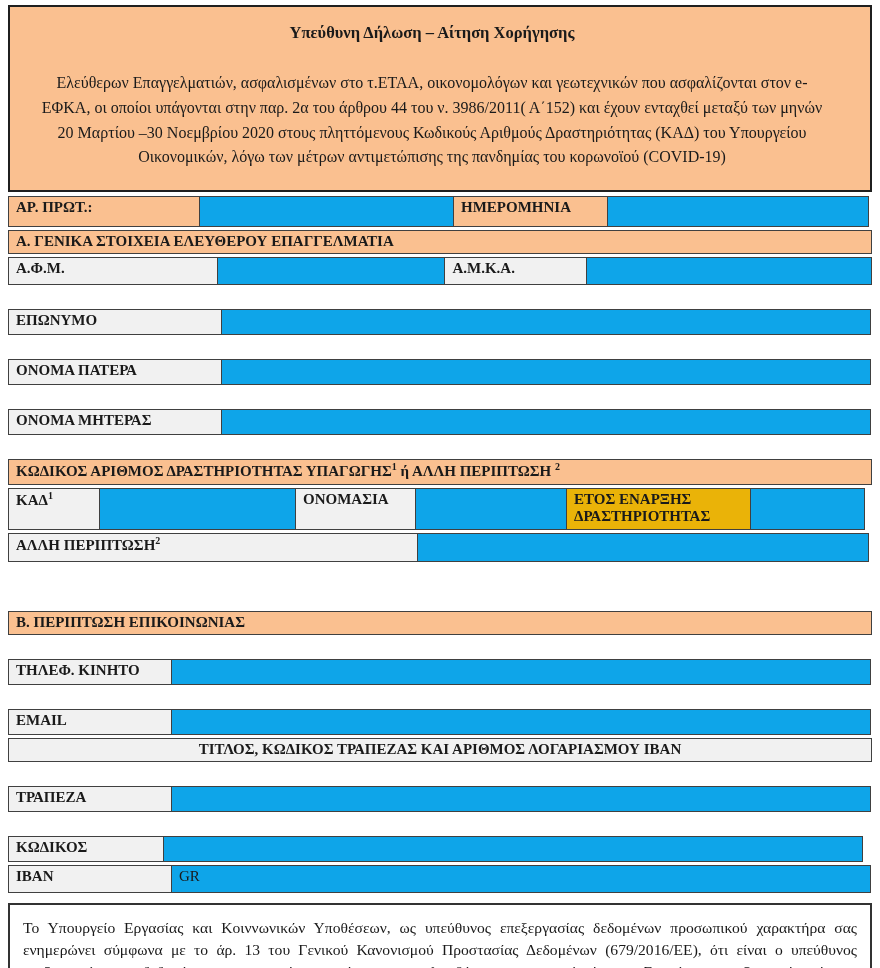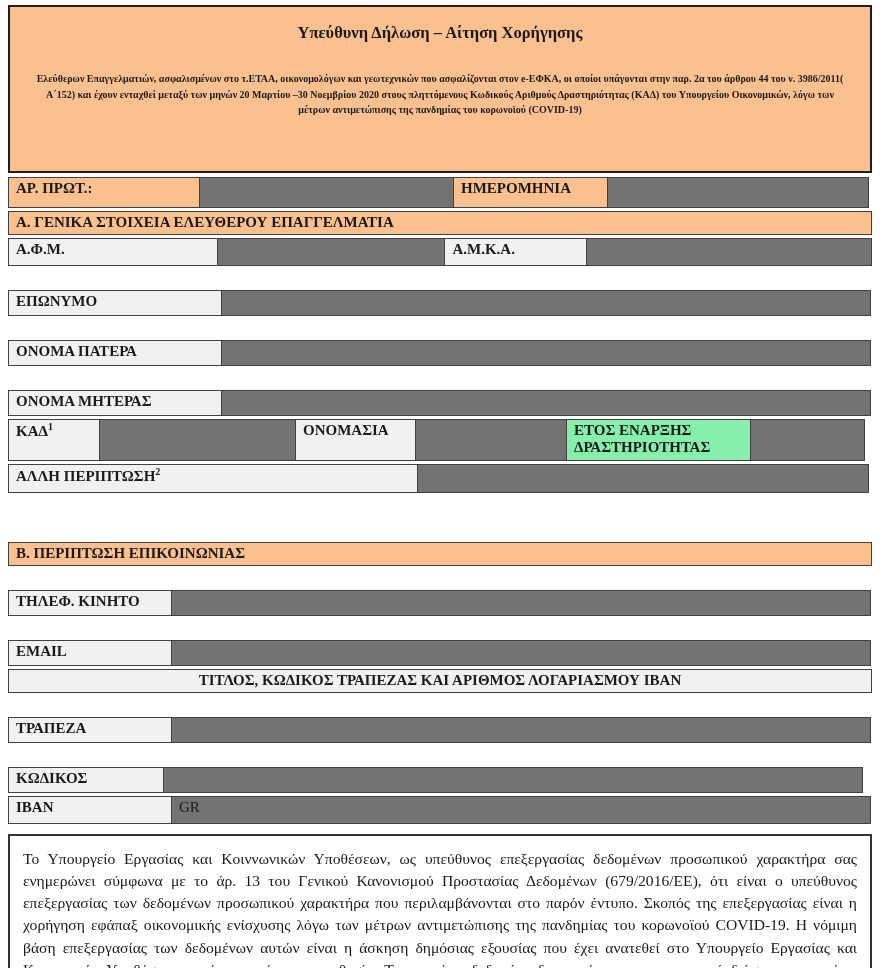--- a/index.html
+++ b/index.html
@@ -12,52 +12,52 @@
   }
   .page {
     width: 864px;
     margin: 5px 8px 0 8px;
   }
   
   .header-box {
     background: #FAC090;
     border: 2px solid #1f1f1f;
     text-align: center;
-    padding: 10px 26px 20px 26px;
+    padding: 10px 42px 20px 26px;
     box-sizing: border-box;
     min-height: 168px;
   }
   .header-title {
     font-weight: bold;
     font-size: 16.5px;
     margin: 6px 0 0 0;
   }
   .header-subtitle {
-    font-weight: bold;
-    font-size: 10px;
+    font-weight: normal;
+    font-size: 16px;
     line-height: 1.55;
     margin-top: 28px;
   }
   
   .tbl { margin-top: 4px; }
   .row { display: flex; margin-bottom: 3px; }
   .cell {
     border: 1px solid #404040;
     box-sizing: border-box;
     padding: 2px 7px;
     font-size: 15px;
     display: flex;
     align-items: flex-start;
     background: #ffffff;
   }
   .cell + .cell { margin-left: -1px; }
   .lbl  { background: #f1f1f1; font-weight: bold; }
-  .lbl2 { background: #86efac; font-weight: bold; }
+  .lbl2 { background: #eab308; font-weight: bold; }
   .orange { background: #FAC090; font-weight: bold; }
-  .input { background: #737373; cursor: text; text-align: center; }
+  .input { background: #0ea5e9; cursor: text; text-align: center; }
   .center { justify-content: center; text-align: center; }
   .full { width: 100%; }
   sup { font-size: 10px; line-height: 1; }
   
   .h31 { min-height: 31px; }
   .h24 { min-height: 24px; }
   .h28 { min-height: 28px; }
   .h26 { min-height: 26px; margin-top: 12px; }
   .h42 { min-height: 42px; }
   .h29 { min-height: 29px; }
@@ -113,20 +113,25 @@
     <div class="row h26">
       <div class="cell lbl h26" style="width:214px">ΟΝΟΜΑ ΠΑΤΕΡΑ</div>
       <div class="cell input h26" style="width:650px"></div>
     </div>
 
     <div class="row h26">
       <div class="cell lbl h26" style="width:214px">ΟΝΟΜΑ ΜΗΤΕΡΑΣ</div>
       <div class="cell input h26" style="width:650px"></div>
     </div>
 
+    <div class="row h26">
+      <div class="cell orange full h26">
+        <span><span>ΚΩΔΙΚΟΣ ΑΡΙΘΜΟΣ ΔΡΑΣΤΗΡΙΟΤΗΤΑΣ ΥΠΑΓΩΓΗΣ</span><sup>1</sup><span> ή ΑΛΛΗ ΠΕΡΙΠΤΩΣΗ</span> <sup>2</sup></span>
+      </div>
+    </div>
 
     <div class="row h42">
       <div class="cell lbl h42" style="width:92px">
         <span><span>ΚΑΔ</span><sup>1</sup></span>
       </div>
       <div class="cell input h42" style="width:197px"></div>
       <div class="cell lbl h42" style="width:121px">ΟΝΟΜΑΣΙΑ</div>
       <div class="cell input h42" style="width:152px"></div>
       <div class="cell lbl2 h42" style="width:185px">ΕΤΟΣ ΕΝΑΡΞΗΣ ΔΡΑΣΤΗΡΙΟΤΗΤΑΣ</div>
       <div class="cell input h42" style="width:115px"></div>

